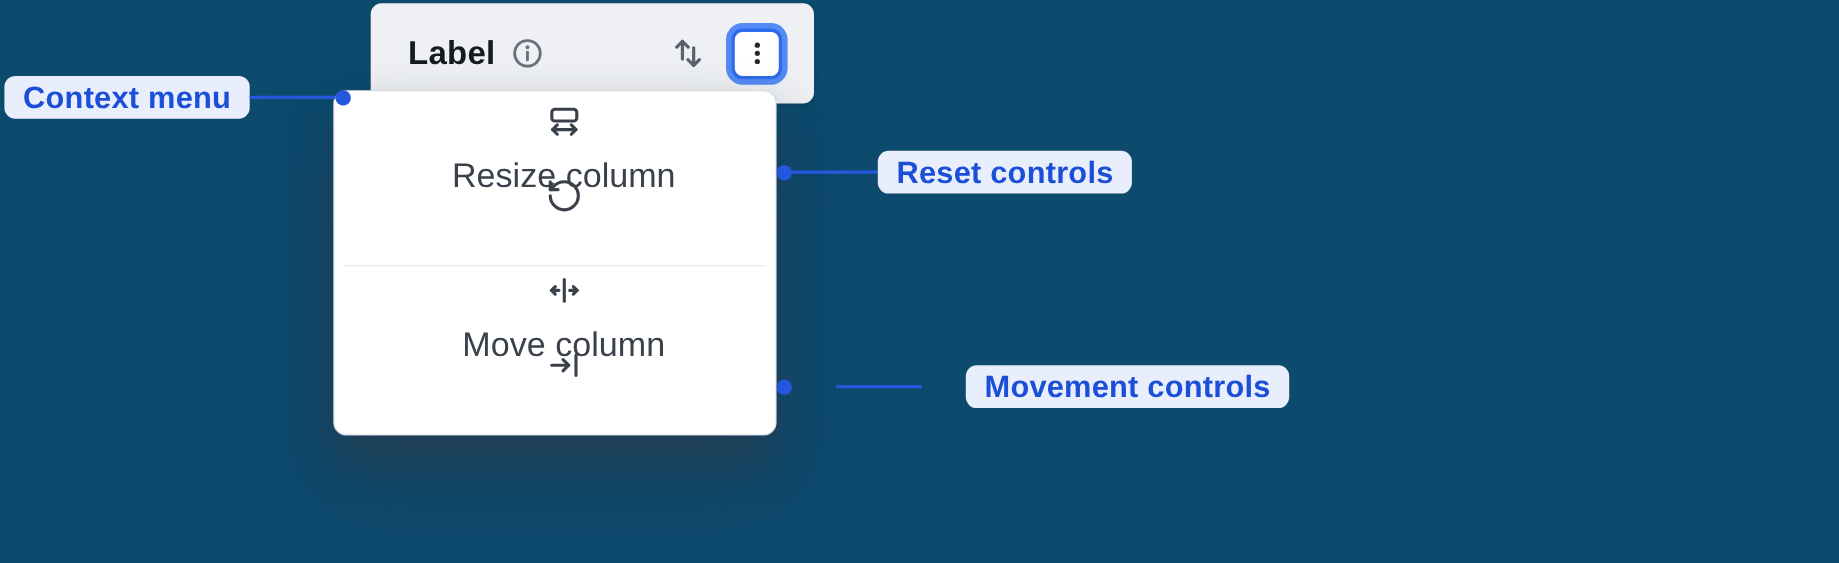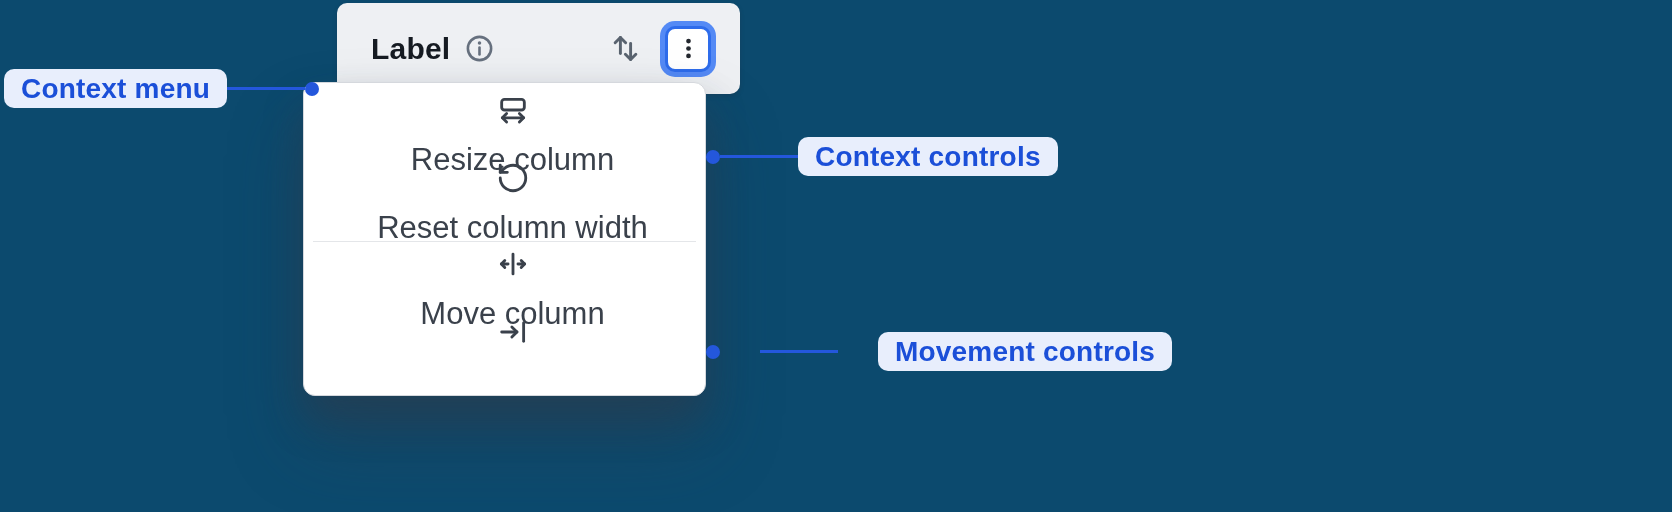--- a/index.html
+++ b/index.html
@@ -117,21 +117,20 @@
       <span>Resize column</span>
     </div>
 
     <div class="menu-item">
       <span style="display:flex;">
         <svg viewBox="0 0 24 24" fill="none" stroke="currentColor" stroke-width="2" stroke-linecap="round" stroke-linejoin="round">
           <path d="M3 12a9 9 0 1 0 9-9 9.75 9.75 0 0 0-6.74 2.74L3 8"></path>
           <path d="M3 3v5h5"></path>
         </svg>
       </span>
-      <span>Reset column width</span>
     </div>
 
     <div class="menu-divider"></div>
 
     <div class="menu-item">
       <span style="display:flex;">
         <svg viewBox="0 0 24 24" fill="none" stroke="currentColor" stroke-width="2" stroke-linecap="round" stroke-linejoin="round">
           <path d="M12 5v14"></path>
           <path d="M8.5 12H3.8"></path>
             <path d="M6.2 9.6 3.8 12l2.4 2.4"></path>
@@ -160,21 +159,21 @@
       <span>Context menu</span>
     </span>
     <span class="ann-line"></span>
     <span class="ann-dot"></span>
   </div>
 
   <div class="annotation" id="ann-resize">
     <span class="ann-dot"></span>
     <span class="ann-line"></span>
     <span class="ann-pill">
-      <span>Context controls</span>
+      <span>Reset controls</span>
     </span>
   </div>
 
   <div class="annotation" id="ann-movement">
     <span class="ann-dot"></span>
     <span class="ann-line"></span>
     <span class="ann-pill">
       <span>Movement controls</span>
     </span>
   </div>

